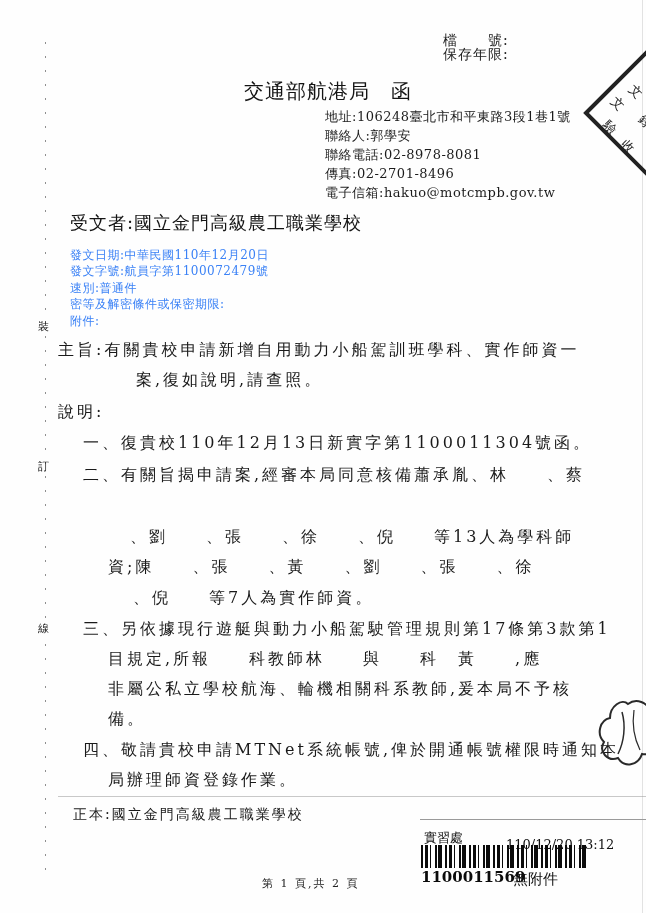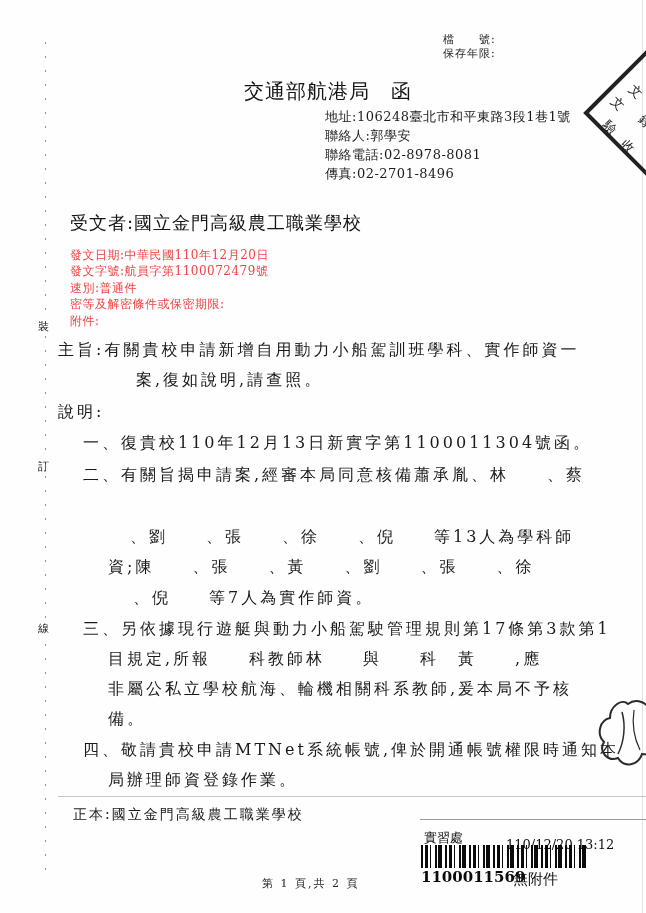--- a/index.html
+++ b/index.html
@@ -10,25 +10,25 @@
   }
   .abs{position:absolute;white-space:pre;}
   
   .bind-line{
     position:absolute;left:45px;top:42px;width:1px;height:830px;
     background:repeating-linear-gradient(180deg,#8f8f8f 0 2px,transparent 2px 14px);
   }
   .margin-char{position:absolute;left:38px;font-size:11px;color:#222;}
   .right-edge{position:absolute;left:642px;top:0;width:1px;height:913px;background:#e2e2e2;}
   .hline{position:absolute;height:1px;background:#9a9a9a;}
-  .filebox{font-size:11px;line-height:14px;letter-spacing:1px;color:#222;}
+  .filebox{font-size:14px;line-height:14px;letter-spacing:1px;color:#222;}
   .title{font-size:20px;letter-spacing:1px;color:#141414;}
   .contact{font-size:13px;line-height:19px;letter-spacing:0.5px;color:#1c1c1c;}
   .recipient{font-size:18px;letter-spacing:1px;color:#141414;}
-  .meta{font-size:12px;line-height:16.5px;letter-spacing:0.5px;color:#ef4444;}
+  .meta{font-size:12px;line-height:16.5px;letter-spacing:0.5px;color:#3b82f6;}
   .body-line{font-size:16px;letter-spacing:3px;color:#1a1a1a;}
   .small-line{font-size:14px;letter-spacing:2px;color:#1a1a1a;}
   .footer-page{font-size:11px;letter-spacing:2px;color:#222;}
   
   .rc-office{font-size:13px;color:#111;}
   .rc-dt{font-size:13px;font-family:"DejaVu Serif",serif;color:#111;margin-top:8px;}
   .barcode{
     position:absolute;left:421px;top:845px;width:166px;height:23px;
     background:
       repeating-linear-gradient(90deg,
@@ -64,20 +64,21 @@
     <text x="40" y="95" font-size="13" fill="#222" transform="rotate(45 40 95)">收</text>
     <text x="58" y="70" font-size="13" fill="#222" transform="rotate(45 58 70)">錄</text>
   </svg>
 
   <div class="abs title" style="left:244px;top:78px;">交通部航港局　函</div>
 
   <div class="abs contact" style="left:325px;top:107px;">地址:106248臺北市和平東路3段1巷1號</div>
   <div class="abs contact" style="left:325px;top:126px;">聯絡人:郭學安</div>
   <div class="abs contact" style="left:325px;top:145px;">聯絡電話:02-8978-8081</div>
   <div class="abs contact" style="left:325px;top:164px;">傳真:02-2701-8496</div>
+  <div class="abs contact" style="left:325px;top:183px;">電子信箱:hakuo@motcmpb.gov.tw</div>
 
   <div class="abs recipient" style="left:70px;top:211px;">受文者:國立金門高級農工職業學校</div>
 
   <div class="abs meta" style="left:70px;top:247px;">發文日期:中華民國110年12月20日</div>
   <div class="abs meta" style="left:70px;top:263px;">發文字號:航員字第1100072479號</div>
   <div class="abs meta" style="left:70px;top:280px;">速別:普通件</div>
   <div class="abs meta" style="left:70px;top:296px;">密等及解密條件或保密期限:</div>
   <div class="abs meta" style="left:70px;top:313px;">附件:</div>
 
   <div class="abs body-line" style="left:58px;top:340px;">主旨:有關貴校申請新增自用動力小船駕訓班學科、實作師資一</div>

